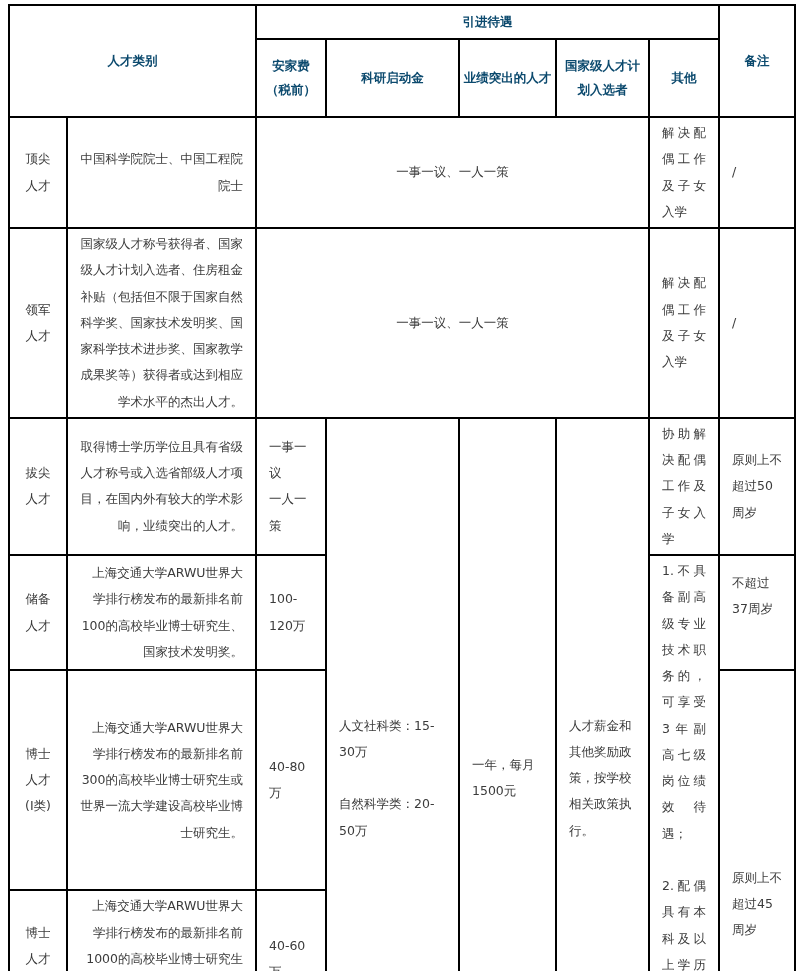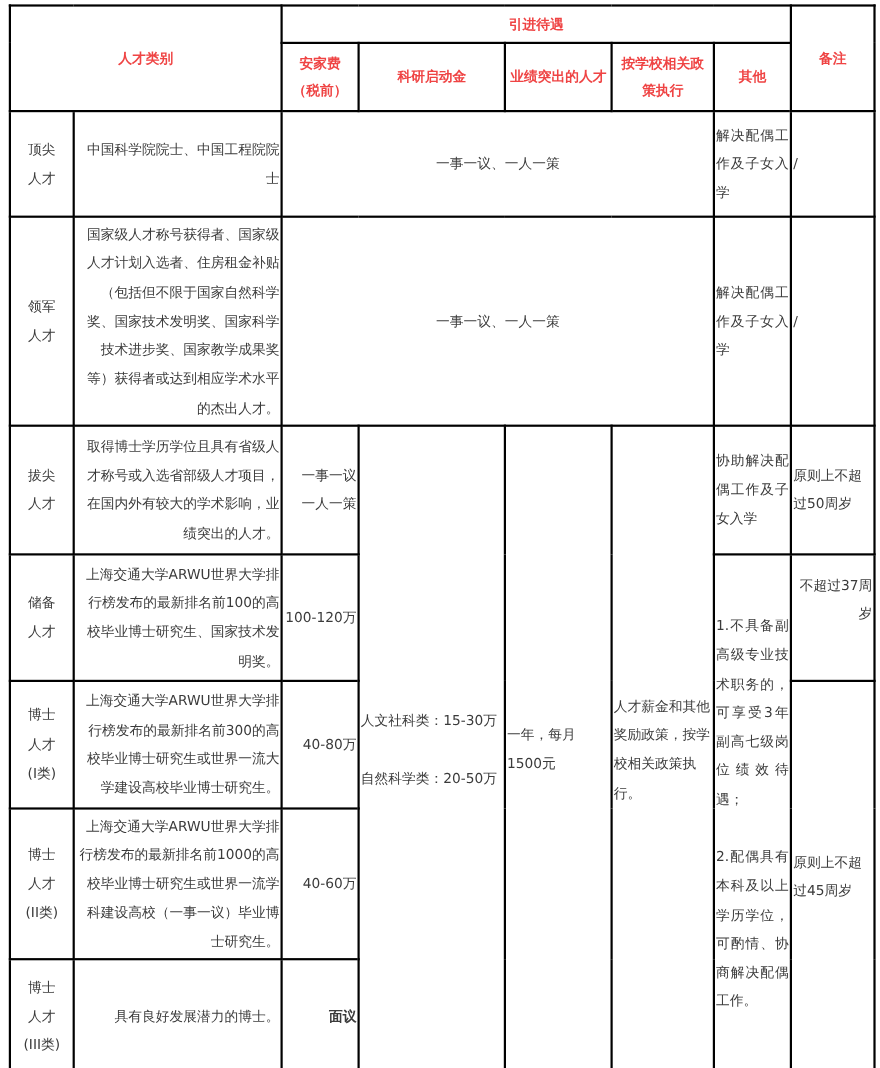--- a/index.html
+++ b/index.html
@@ -23,42 +23,42 @@
   }
   table.talent th,
   table.talent td {
     border: 2px solid #000000;
     vertical-align: middle;
     white-space: pre-line;
     box-sizing: border-box;
     font-size: 12.5px;
     color: #3b3b3b;
     line-height: 2.1;
-    padding: 2px 1px;
+    padding: 2px 12px;
     overflow: hidden;
   }
   table.talent th {
     font-weight: bold;
-    color: #ef4444;
+    color: #0c4a6e;
     text-align: center;
     line-height: 1.9;
     padding: 2px 3px;
   }
   td.cat {
     line-height: 2.8;
     padding-left: 6px;
     text-align: center;
   }
   td.desc {
     text-align: right;
     padding-left: 8px;
     padding-right: 6px;
   }
   td.fee {
-    text-align: right;
+    text-align: left;
     padding-left: 3px;
     line-height: 2.4;
   }
   td.centered {
     text-align: center;
   }
   td.mergecol {
     text-align: left;
     padding-left: 5px;
     line-height: 2.3;
@@ -96,25 +96,25 @@
       <col style="width:76px">
     </colgroup>
 
     <tbody>
         <tr style="height:34px">
       <th colspan="2" rowspan="2" style="height:96px">人才类别</th>
       <th colspan="5">引进待遇</th>
       <th rowspan="2">备注</th>
     </tr>
 
-    <tr style="height:62px">
+    <tr style="height:78px">
       <th>安家费（税前）</th>
       <th>科研启动金</th>
       <th>业绩突出的人才</th>
-      <th>按学校相关政策执行</th>
+      <th>国家级人才计划入选者</th>
       <th>其他</th>
     </tr>
 
     <tr style="height:96px">
       <td class="cat">顶尖
 人才</td>
       <td class="desc">中国科学院院士、中国工程院院士</td>
       <td colspan="4" class="centered">一事一议、一人一策</td>
       <td class="othercell">解决配偶工作及子女入学</td>
       <td class="remark">/</td>
@@ -145,21 +145,21 @@
     </tr>
 
     <tr style="height:115px">
       <td class="cat">储备
 人才</td>
       <td class="desc">上海交通大学ARWU世界大学排行榜发布的最新排名前100的高校毕业博士研究生、国家技术发明奖。</td>
       <td class="fee">100-120万</td>
       <td rowspan="4" class="othercell">1.不具备副高级专业技术职务的，可享受3年副高七级岗位绩效待遇；
 
 2.配偶具有本科及以上学历学位，可酌情、协商解决配偶工作。</td>
-      <td class="remark" style="vertical-align: top; padding-top: 14px; text-align: right;">不超过37周岁</td>
+      <td class="remark" style="vertical-align: top; padding-top: 14px;">不超过37周岁</td>
     </tr>
 
     <tr style="height:116px">
       <td class="cat">博士
 人才
 (I类)</td>
       <td class="desc">上海交通大学ARWU世界大学排行榜发布的最新排名前300的高校毕业博士研究生或世界一流大学建设高校毕业博士研究生。</td>
       <td class="fee">40-80万</td>
       <td rowspan="3" class="remark">原则上不超过45周岁</td>
     </tr>

